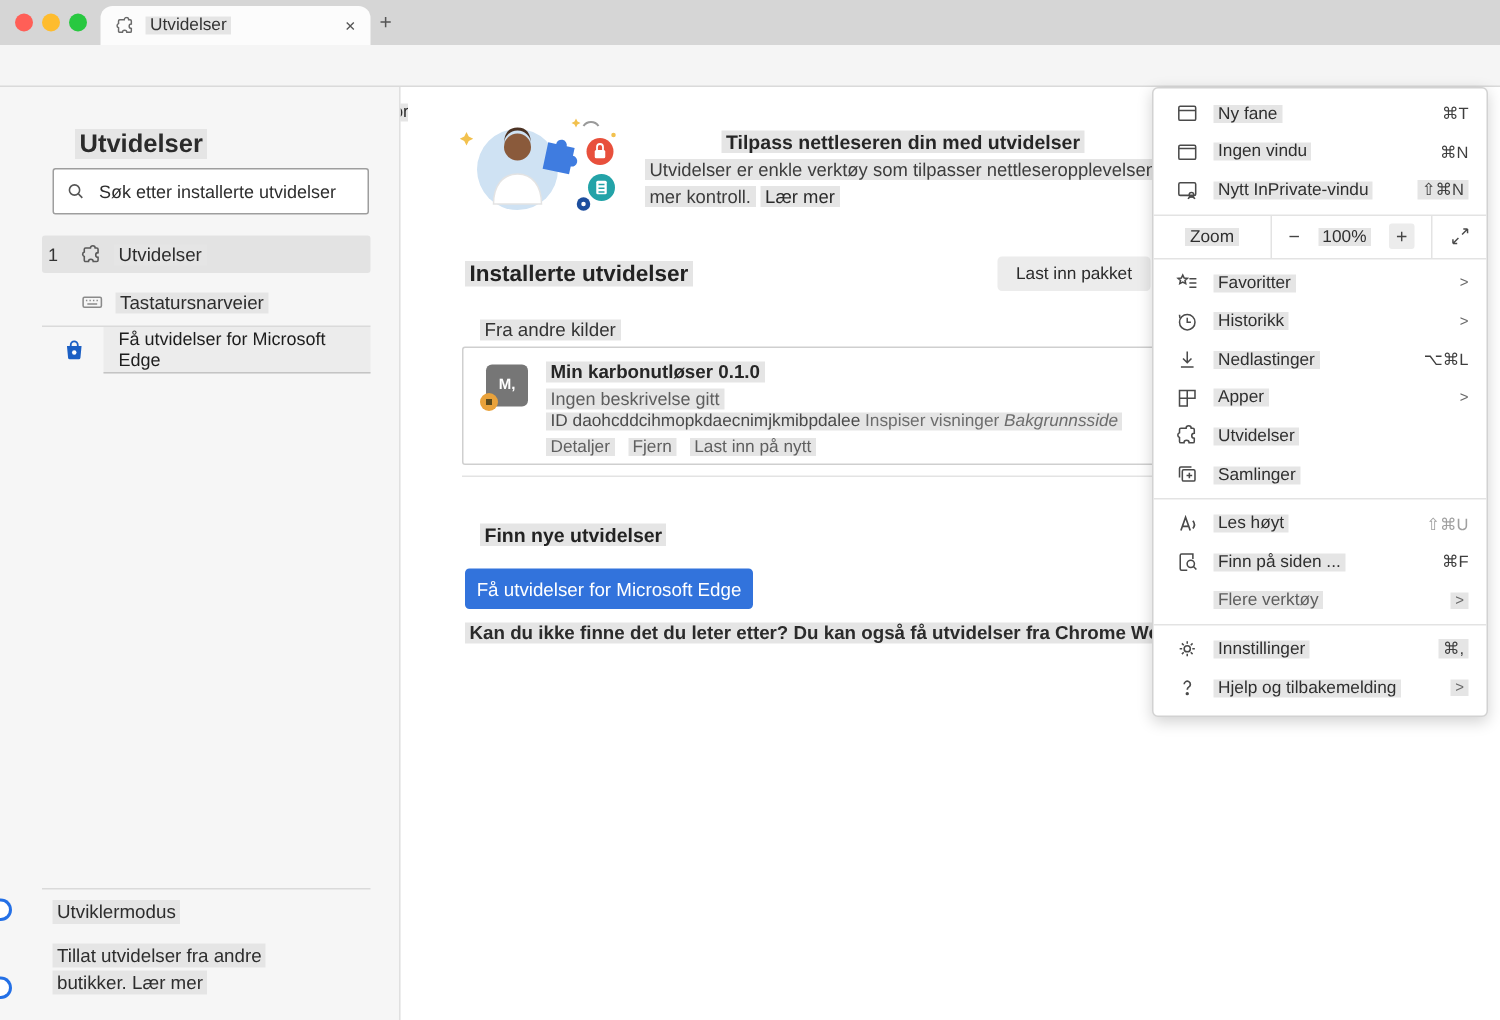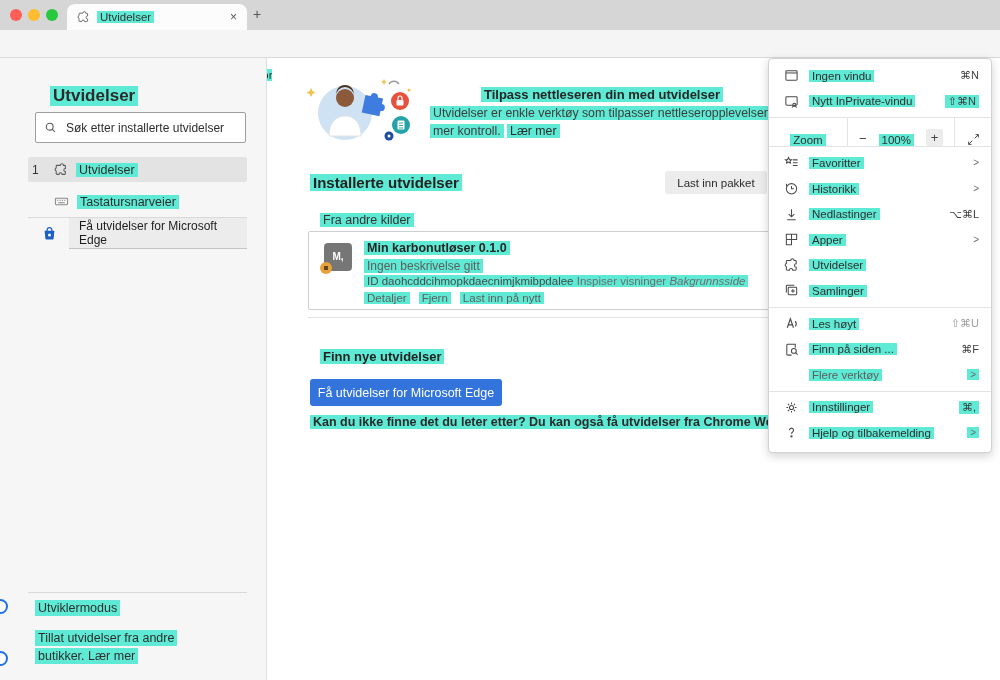--- a/index.html
+++ b/index.html
@@ -1,19 +1,19 @@
 <!DOCTYPE html>
 <html><head>
 <meta charset="utf-8">
 <style>
   html,body{margin:0;padding:0}
   body{width:1000px;height:680px;position:relative;overflow:hidden;
        font-family:"Liberation Sans","DejaVu Sans",sans-serif;background:#fff;color:#2b2b2b;}
   .abs{position:absolute}
-  .hl{background:#5eead4;padding:0 3px;display:inline-block}
+  .hl{background:#e5e5e5;padding:0 3px;display:inline-block}
   svg{display:block}
   
   .tabstrip{left:0;top:0;width:1000px;height:30px;background:#d6d6d6}
   .light{width:12px;height:12px;border-radius:50%;top:9px}
   .tab{left:67px;top:4px;width:180px;height:26px;background:#fcfcfc;border-radius:8px 8px 0 0;
        display:flex;align-items:center;padding:0 10px;box-sizing:border-box;gap:7px}
   .tab-title{font-size:11.5px;color:#333}
   .tab-close{margin-left:auto;font-size:12px;color:#555;cursor:default}
   .newtab{left:253px;top:6px;font-size:14px;color:#555}
   
@@ -80,21 +80,21 @@
         box-shadow:0 3px 10px rgba(0,0,0,.18);box-sizing:border-box;padding:4px 0 6px;z-index:50}
   .mi{height:25.6px;display:flex;align-items:center;padding:0 12px 0 14px;gap:10px;box-sizing:border-box}
   .mi .ic{width:16px;display:flex;justify-content:center}
   .mi .lb{font-size:11.5px;color:#2f2f2f}
   .mi .sp{margin-left:auto}
   .mi .sc{font-size:11px;color:#3e3e3e}
   .mi .ar{font-size:10px;color:#6a6a6a}
   .msep{border-top:1px solid #e3e3e3;margin:3px 0}
   .zoomrow{height:28px;border-top:1px solid #e3e3e3;border-bottom:1px solid #e3e3e3;margin:3px 0;
            display:flex;align-items:stretch}
-  .zcell{display:flex;align-items:flex-end;justify-content:center}
+  .zcell{display:flex;align-items:center;justify-content:center}
   .z1{width:78px;border-right:1px solid #e3e3e3}
   .z2{flex:1;gap:12px;border-right:1px solid #e3e3e3}
   .z3{width:36px}
   .zlbl{font-size:11.5px;color:#2f2f2f}
   .zval{font-size:11.5px;color:#2f2f2f}
   .zbtn{font-size:13px;color:#444}
   .zplus{background:#ececec;width:17px;height:17px;text-align:center;line-height:17px;border-radius:2px}
 </style>
 </head>
 <body>
@@ -283,20 +283,31 @@
     <span class="hl"><span>Kan du ikke finne det du leter etter? Du kan også få utvidelser fra </span><span>Chrome Web Store</span></span>
   </div>
 </div>
 
 <div class="abs menu">
 
   <div class="mi">
     <span class="ic">
         <svg width="15" height="15" viewBox="0 0 16 16" fill="none" stroke="#4a4a4a" stroke-width="1.1">
           <rect x="2" y="3" width="12" height="10" rx="1"></rect>
+          <path d="M2 6h12M3.5 4.5h.01M5.5 4.5h.01"></path>
+        </svg>
+      </span>
+    <span class="lb hl">Ny fane</span>
+      <span class="sp"></span>
+      <span class="sc">⌘T</span>
+  </div>
+  <div class="mi">
+    <span class="ic">
+        <svg width="15" height="15" viewBox="0 0 16 16" fill="none" stroke="#4a4a4a" stroke-width="1.1">
+          <rect x="2" y="3" width="12" height="10" rx="1"></rect>
           <path d="M2 5.3h12"></path>
         </svg>
       </span>
     <span class="lb hl">Ingen vindu</span>
       <span class="sp"></span>
       <span class="sc">⌘N</span>
   </div>
   <div class="mi">
     <span class="ic">
         <svg width="15" height="15" viewBox="0 0 16 16" fill="none" stroke="#4a4a4a" stroke-width="1.1">

